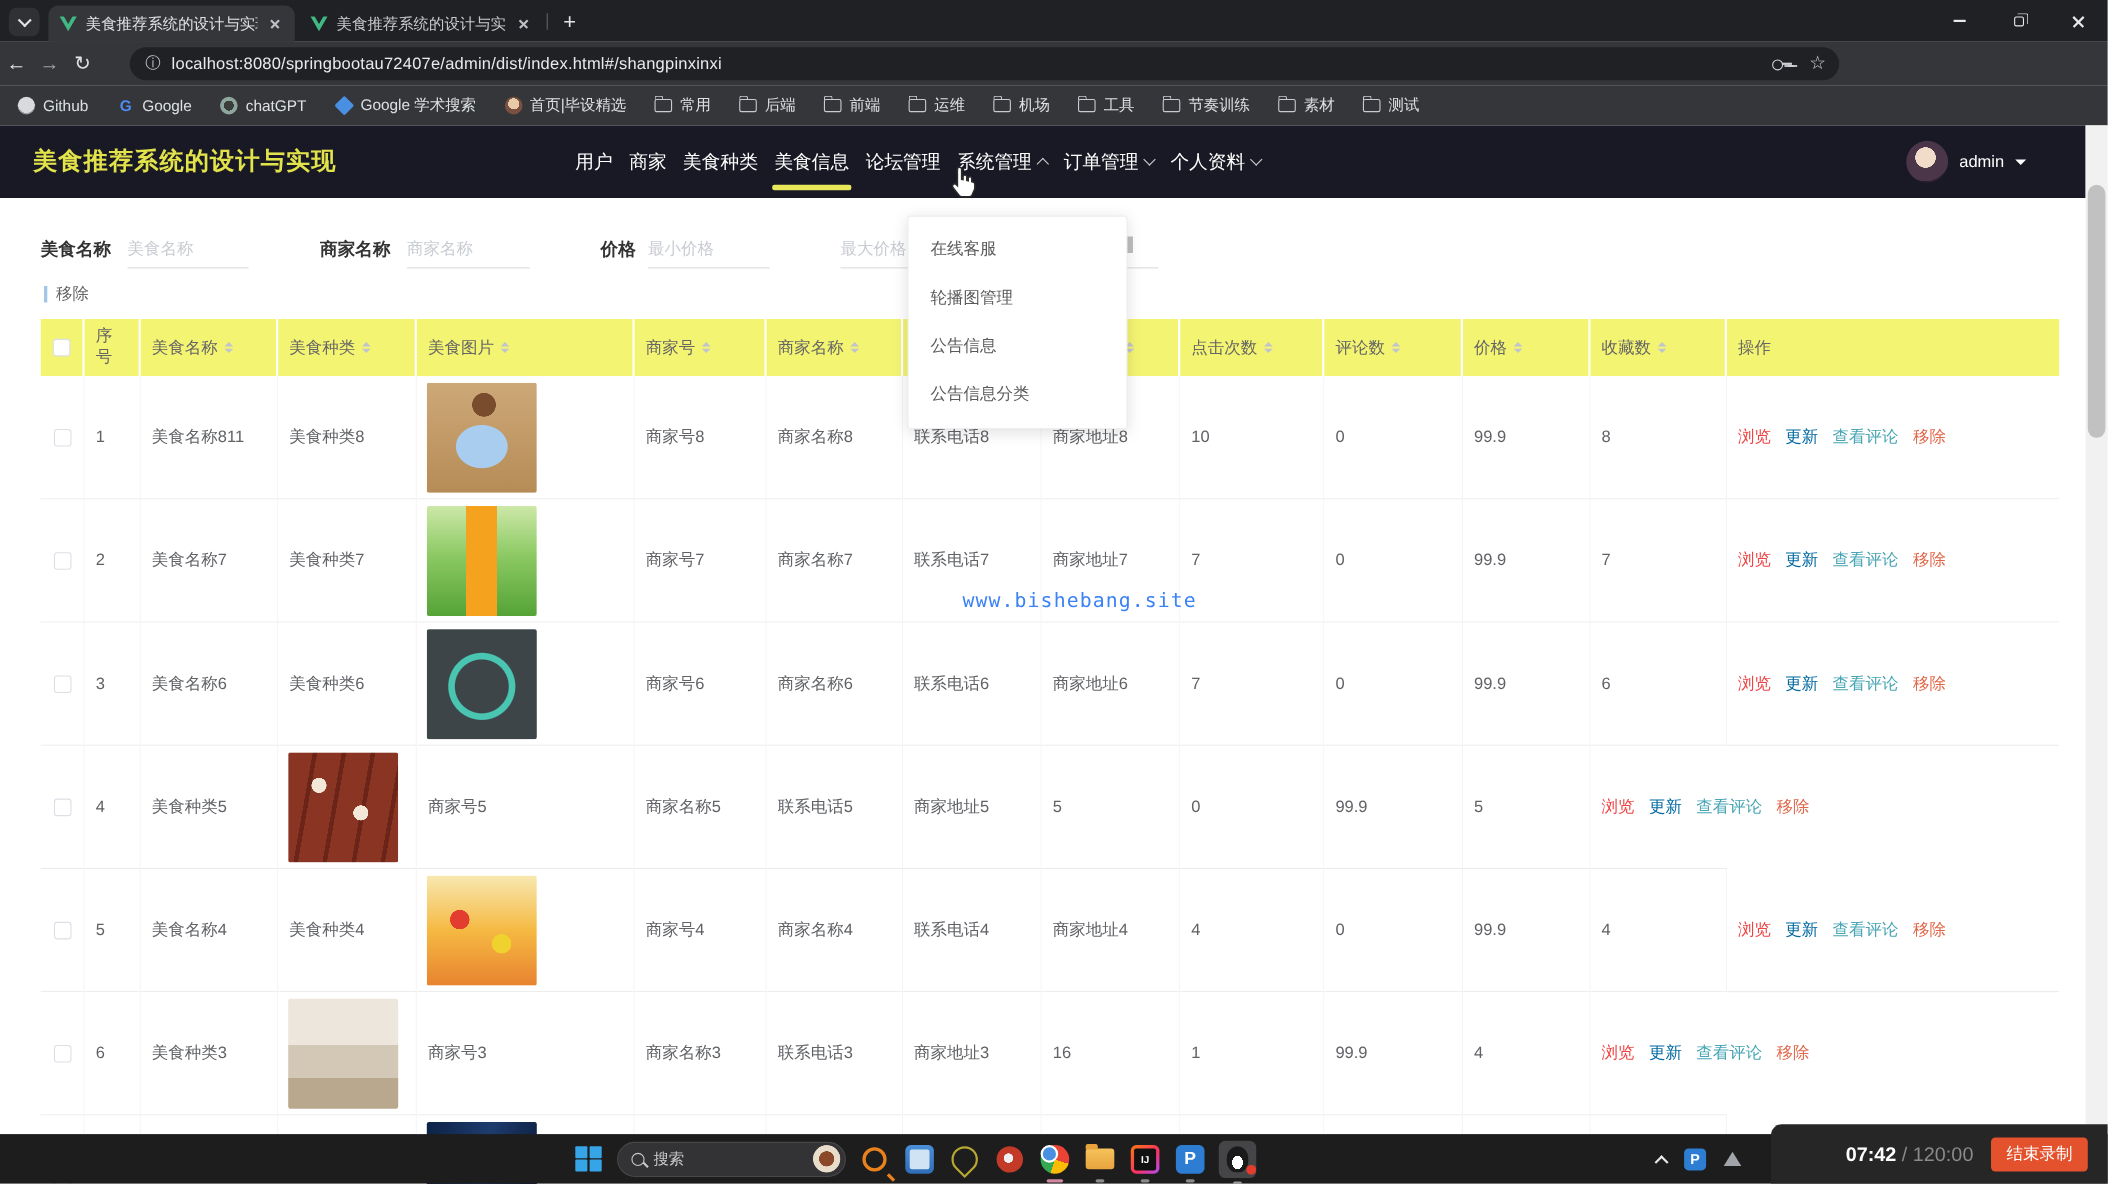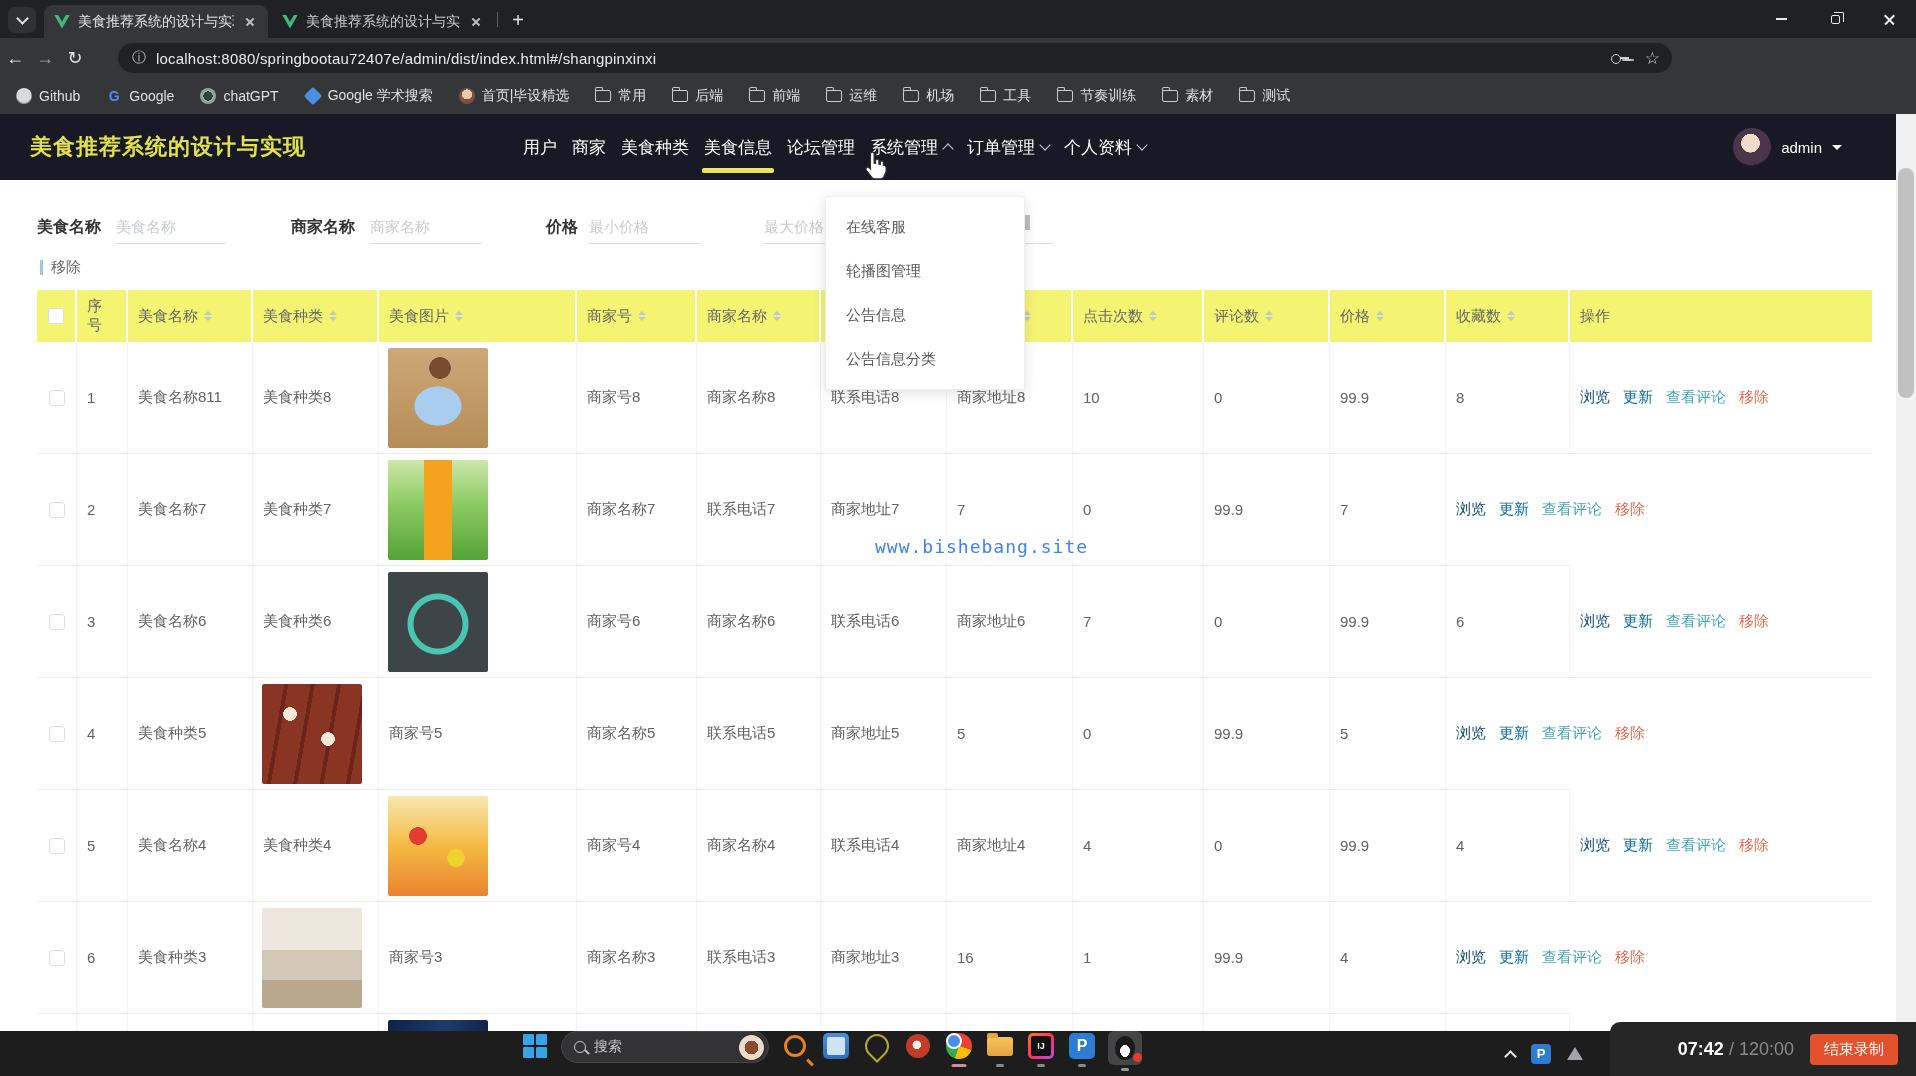--- a/index.html
+++ b/index.html
@@ -126,21 +126,21 @@
   .food-img { width:100px; height:100px; margin-left:-1px; border-radius:2px; }
   .img-1 { background:radial-gradient(circle 11px at 52% 20%, #7a4c2e 96%, transparent), radial-gradient(ellipse 24px 20px at 50% 58%, #a9cdee 96%, transparent), linear-gradient(180deg,#cda878,#b68c56); }
   .img-2 { background:linear-gradient(90deg, transparent 36%, #f5a21e 36% 64%, transparent 64%), linear-gradient(180deg,#cde8a8 0%,#8cc963 45%,#55a337 100%); }
   .img-3 { background:radial-gradient(circle at 50% 52%, #3d4549 24px, #49c5b1 25px 30px, #3d4549 31px), linear-gradient(180deg,#434b50,#32383c); }
   .img-4 { background:radial-gradient(circle 7px at 28% 30%, #f3e8d8 96%, transparent), radial-gradient(circle 7px at 66% 55%, #f3e8d8 96%, transparent), repeating-linear-gradient(100deg,#8a3424 0 22px,#6b2418 22px 26px); }
   .img-5 { background:radial-gradient(circle 9px at 30% 40%, #e23d2e 96%, transparent), radial-gradient(circle 9px at 68% 62%, #f0d22e 96%, transparent), linear-gradient(180deg,#f8e8b0,#f5b942 50%,#e8832f); }
   .img-6 { background:linear-gradient(180deg,#ece6dc 0 42%, #d3c8b6 42% 72%, #b9a88e 72%); }
   .img-7 { background:linear-gradient(100deg,#0e2246,#1d3c6e 50%,#0c1c3a); }
   .ops { display:flex; gap:13px; }
   .lk { font-size:15px; cursor:pointer; white-space:nowrap; }
-  .lk-browse { color:#0c4a6e; } .lk-update { color:#0369a1; } .lk-view { color:#48a5b5; } .lk-remove { color:#e0694c; }
+  .lk-browse { color:#ef4444; } .lk-update { color:#0369a1; } .lk-view { color:#48a5b5; } .lk-remove { color:#e0694c; }
 
   
   .covered-sliver { position:absolute; left:1020px; top:215px; width:10px; height:15px; background:#8a8a8a; opacity:.55; }
 
   
   #sys-dropdown { position:absolute; left:825px; top:196px; width:200px; background:#fff;
     border:1px solid #eceef2; box-shadow:0 3px 14px rgba(0,0,0,.12); border-radius:3px; padding:8px 0; z-index:10; }
   .dd-item { height:44px; line-height:44px; padding-left:20px; font-size:15px; color:#5a5a5a; cursor:pointer; }
 
   
@@ -149,21 +149,21 @@
 
   
   #page-scrollbar { position:absolute; left:1896px; top:114px; width:20px; height:917px; background:#f1f1f1; z-index:4; }
   #page-scrollbar .thumb { position:absolute; left:2px; top:54px; width:16px; height:230px; background:#c1c1c1; border-radius:8px; }
 
   
   #cursor { position:absolute; left:862px; top:150px; z-index:60; }
 
   
   #taskbar { position:absolute; left:0; top:1031px; width:1916px; height:45px; background:#1d1d1d; z-index:30; }
-  .tb-center { position:absolute; left:520px; top:0; height:45px; display:flex; gap:11px; }
+  .tb-center { position:absolute; left:520px; top:0; height:45px; display:flex; align-items:center; gap:11px; }
   .start-ic { width:24px; height:24px; display:grid; grid-template-columns:11px 11px; grid-template-rows:11px 11px; gap:1.6px; padding:0; }
   .start-ic i { background:#35a5e8; border-radius:1px; }
   .tb-search { width:208px; height:32px; border-radius:16px; background:#333336; border:1px solid #47474a;
     display:flex; align-items:center; padding:0 4px 0 12px; gap:8px; }
   .mag-ic { width:12px; height:12px; border:1.8px solid #c9c9c9; border-radius:50%; position:relative; flex:0 0 12px; }
   .mag-ic:after { content:""; position:absolute; left:9px; top:9px; width:6px; height:1.8px; background:#c9c9c9; transform:rotate(45deg); }
   .tb-search-text { color:#c9c9c9; font-size:14px; flex:1; }
   .search-thumb { width:25px; height:25px; border-radius:50%;
     background:radial-gradient(circle at 50% 50%, #8a4a2a 38%, #e8dccb 40% 70%, #5b5148 72%); }
   .app-ic { width:30px; height:30px; border-radius:6px; position:relative; display:flex; align-items:center; justify-content:center; }
@@ -489,20 +489,21 @@
   <div class="trow">
     <div class="td c-center">
         <span class="cb"></span>
       </div>
     <div class="td">2</div>
     <div class="td">美食名称7</div>
     <div class="td">美食种类7</div>
     <div class="td">
         <span class="food-img img-2"></span>
       </div>
+    <div class="td">商家号7</div>
     <div class="td">商家名称7</div>
     <div class="td">联系电话7</div>
     <div class="td">商家地址7</div>
     <div class="td">7</div>
     <div class="td">0</div>
     <div class="td">99.9</div>
     <div class="td">7</div>
     <div class="td ops">
       <span class="lk lk-browse">浏览</span>
       <span class="lk lk-update">更新</span>

